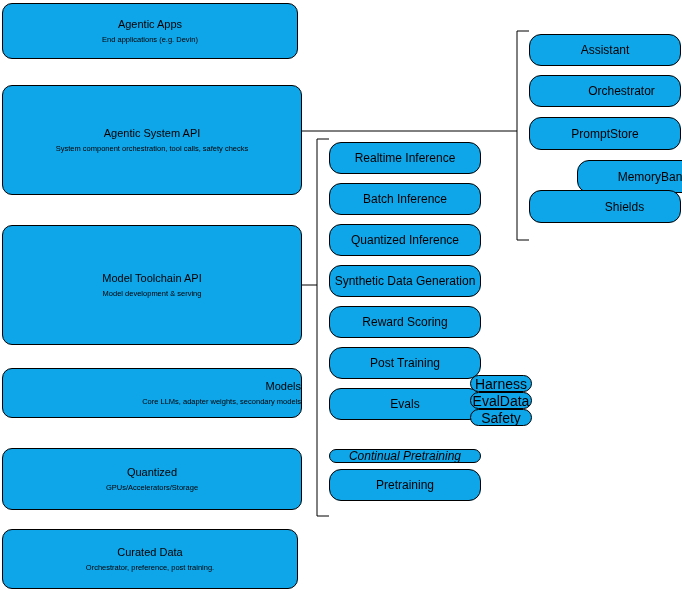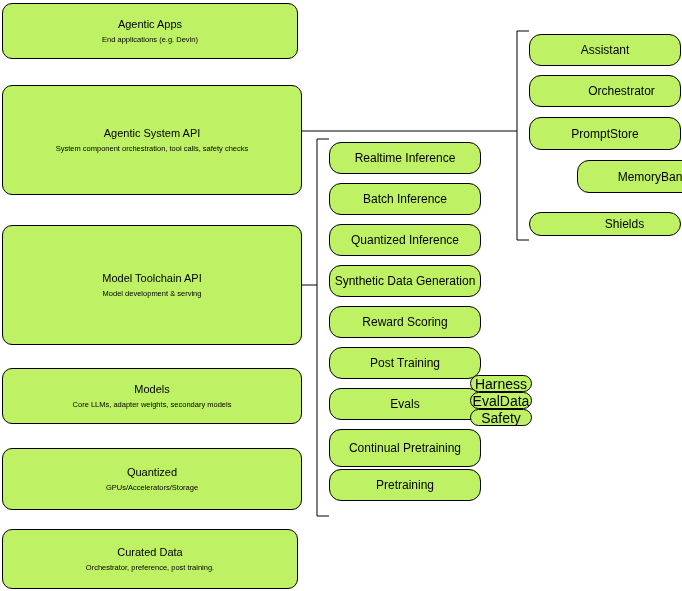--- a/index.html
+++ b/index.html
@@ -18,21 +18,21 @@
   #canvas {
     position: absolute;
     left: 0; top: 0;
     width: 682px;
     height: 591px;
   }
   .node {
     position: absolute;
     box-sizing: border-box;
     border: 1px solid #000000;
-    background: #bef264;
+    background: #0ea5e9;
     display: flex;
     flex-direction: column;
     align-items: center;
     justify-content: center;
     text-align: center;
   }
   .node .title {
     font-size: 11px;
     line-height: 14px;
     color: #000000;
@@ -92,21 +92,21 @@
   <div class="node layer" style="left:2px; top:85px; width:300px; height:110px;">
     <div class="title">Agentic System API</div>
     <div class="subtitle">System component orchestration, tool calls, safety checks</div>
   </div>
 
   <div class="node layer" style="left:2px; top:225px; width:300px; height:120px;">
     <div class="title">Model Toolchain API</div>
     <div class="subtitle">Model development &amp; serving</div>
   </div>
 
-  <div class="node layer" style="left:2px; top:368px; width:300px; height:56px;">
+  <div class="node layer" style="left:2px; top:368px; width:300px; height:50px;align-items:flex-end;">
     <div class="title">Models</div>
     <div class="subtitle">Core LLMs, adapter weights, secondary models</div>
   </div>
 
   <div class="node layer" style="left:2px; top:448px; width:300px; height:62px;">
     <div class="title">Quantized</div>
     <div class="subtitle">GPUs/Accelerators/Storage</div>
   </div>
 
   <div class="node layer" style="left:2px; top:529px; width:296px; height:60px;">
@@ -119,21 +119,21 @@
   </div>
   <div class="node pill" style="left:529px; top:75px; width:152px; height:32px;padding-left:33px;">
     <div class="title">Orchestrator</div>
   </div>
   <div class="node pill" style="left:529px; top:117px; width:152px; height:33px;">
     <div class="title">PromptStore</div>
   </div>
   <div class="node pill" style="left:529px; top:160px; width:152px; height:33px;margin-left:48px;">
     <div class="title">MemoryBank</div>
   </div>
-  <div class="node pill" style="left:529px; top:212px; width:152px; height:24px;padding-left:39px;">
+  <div class="node pill" style="left:529px; top:190px; width:152px; height:33px;padding-left:39px;">
     <div class="title">Shields</div>
   </div>
 
   <div class="node pill" style="left:329px; top:142px; width:152px; height:32px;">
     <div class="title">Realtime Inference</div>
   </div>
   <div class="node pill" style="left:329px; top:183px; width:152px; height:32px;">
     <div class="title">Batch Inference</div>
   </div>
   <div class="node pill" style="left:329px; top:224px; width:152px; height:32px;">
@@ -144,21 +144,21 @@
   </div>
   <div class="node pill" style="left:329px; top:306px; width:152px; height:32px;">
     <div class="title">Reward Scoring</div>
   </div>
   <div class="node pill" style="left:329px; top:347px; width:152px; height:32px;border-radius:13px;">
     <div class="title">Post Training</div>
   </div>
   <div class="node pill" style="left:329px; top:388px; width:152px; height:32px;">
     <div class="title">Evals</div>
   </div>
-  <div class="node pill" style="left:329px; top:429px; width:152px; height:38px;">
+  <div class="node pill" style="left:329px; top:449px; width:152px; height:14px;font-style:italic;">
     <div class="title">Continual Pretraining</div>
   </div>
   <div class="node pill" style="left:329px; top:469px; width:152px; height:32px;">
     <div class="title">Pretraining</div>
   </div>
 
   <div class="node tiny" style="left:470px; top:375px; width:62px; height:17px;">
     <div class="title">Harness</div>
   </div>
   <div class="node tiny" style="left:470px; top:392px; width:62px; height:17px;">

